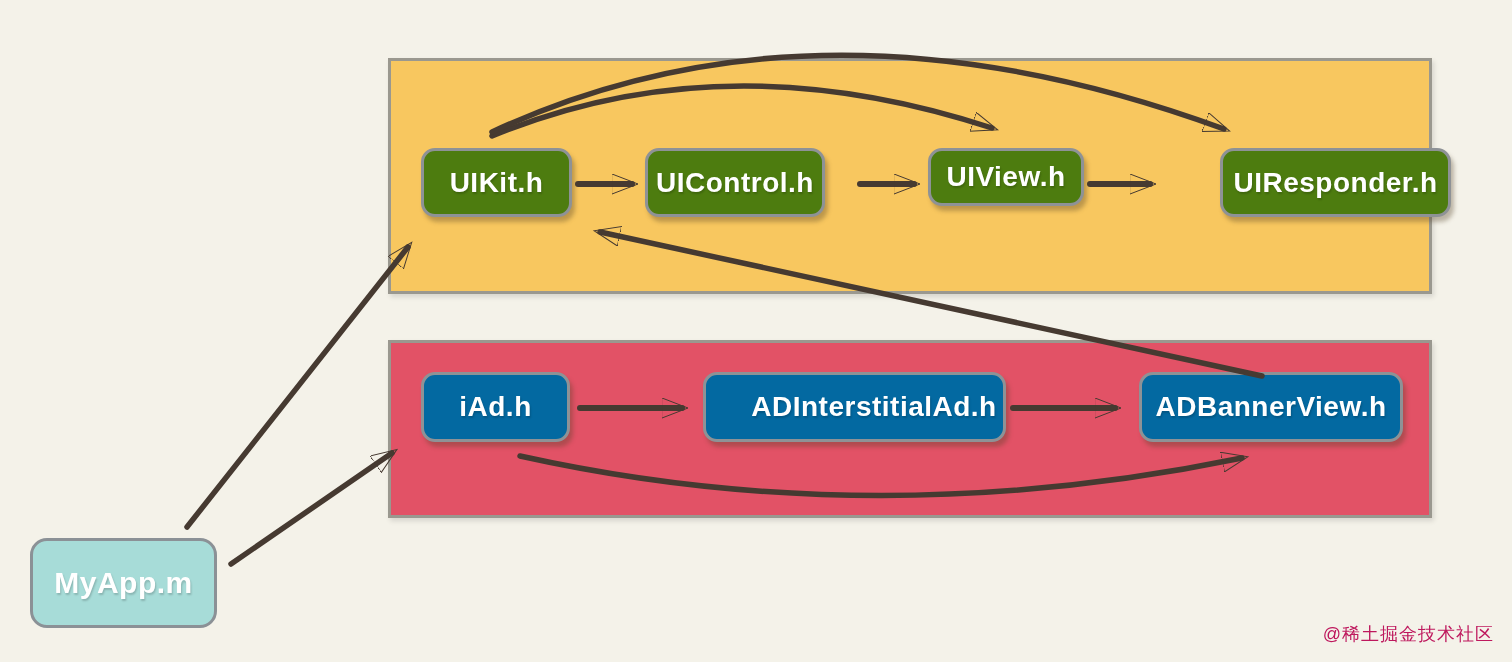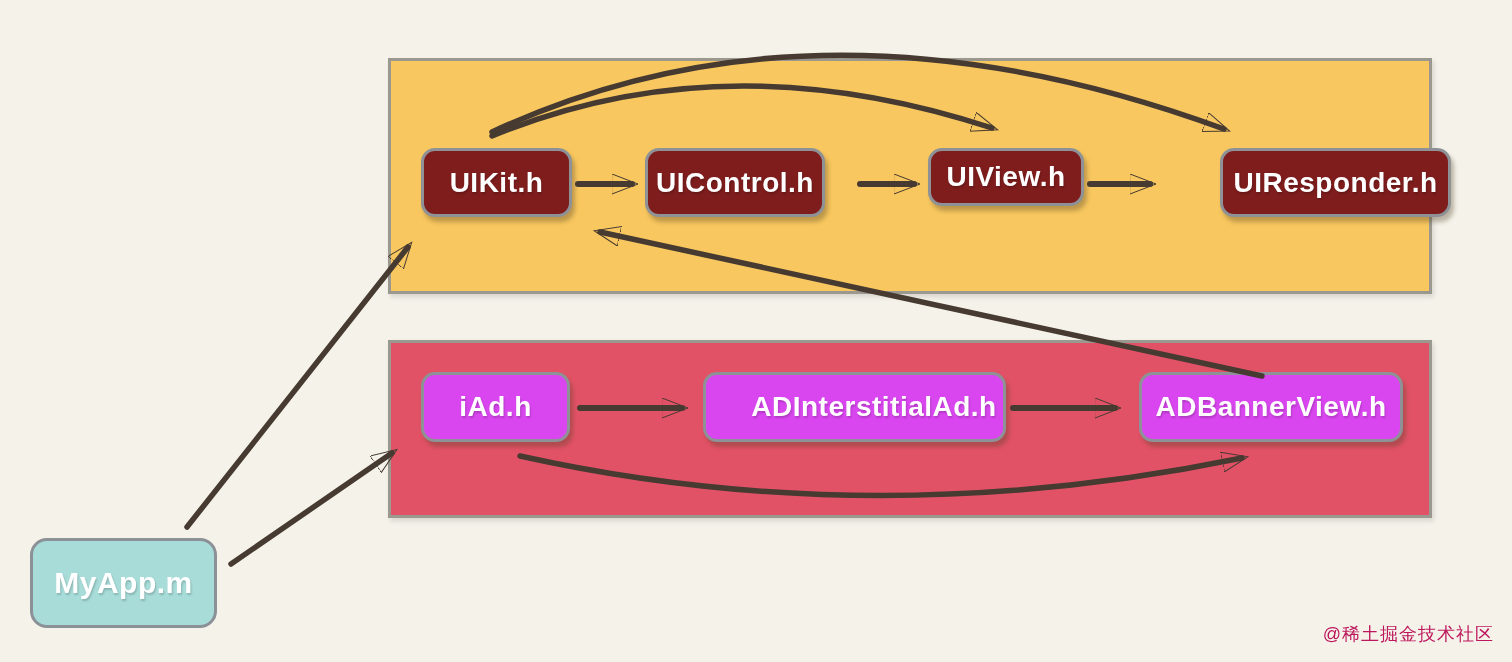--- a/index.html
+++ b/index.html
@@ -38,22 +38,22 @@
     align-items: center;
     justify-content: center;
     color: #ffffff;
     font-weight: bold;
     font-size: 28px;
     letter-spacing: 0.5px;
     box-shadow: 3px 5px 4px rgba(80, 62, 38, 0.35);
     text-shadow: 1px 2px 2px rgba(0,0,0,0.18);
     white-space: nowrap;
   }
-  .node-yellow { background: #7f1d1d; }
-  .node-red    { background: #d946ef; }
+  .node-yellow { background: #4d7c0f; }
+  .node-red    { background: #0369a1; }
   .n-uikit        { left: 421px; top: 148px; width: 151px; height: 69px; }
   .n-uicontrol    { left: 645px; top: 148px; width: 180px; height: 69px; }
   .n-uiview       { left: 928px; top: 148px; width: 156px; height: 58px; }
   .n-uiresponder  { left: 1220px; top: 148px; width: 231px; height: 69px; }
   .n-iad          { left: 421px; top: 372px; width: 149px; height: 70px; }
   .n-adinterstitial { left: 703px; top: 372px; width: 303px; height: 70px; padding-left: 39px; }
   .n-adbanner     { left: 1131px; top: 372px; width: 264px; height: 70px; margin-left: 8px; }
   .n-myapp {
     left: 30px; top: 538px; width: 187px; height: 90px;
     background: #a7dcd8;

